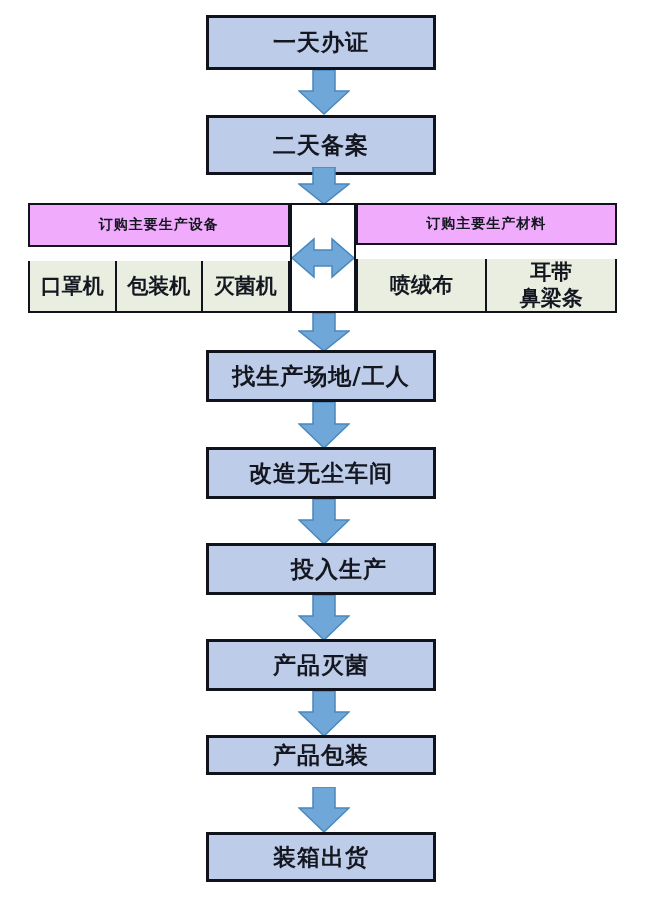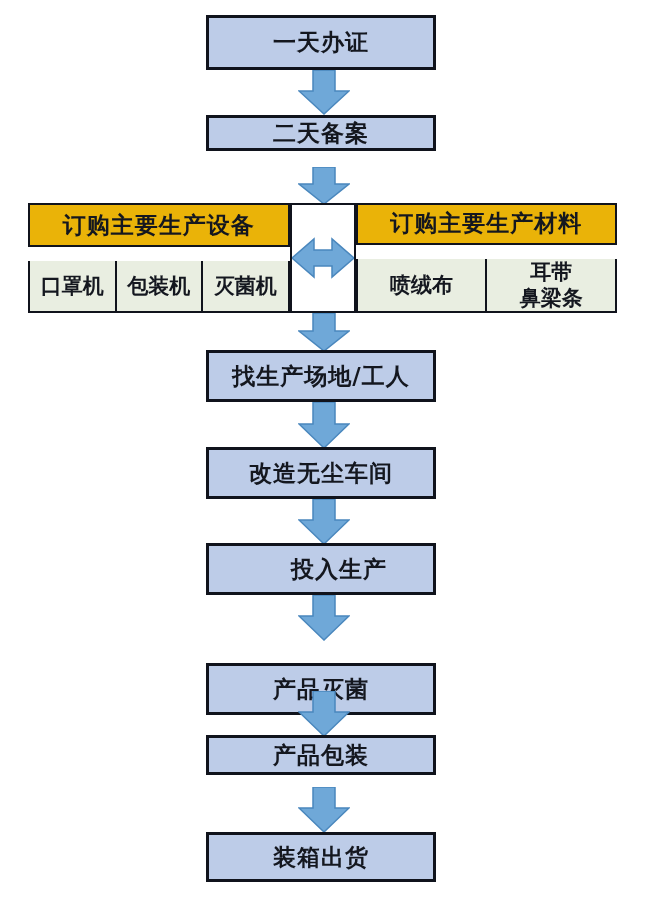--- a/index.html
+++ b/index.html
@@ -54,26 +54,26 @@
     align-items: stretch;
   }
   .proc-group {
     display: flex;
     flex-direction: column;
     flex: 1 1 0;
     min-width: 0;
   }
   .proc-head {
     height: 44px;
-    background: #eab308;
+    background: #f0abfc;
     border: 2px solid #10131c;
     display: flex;
     align-items: center;
     justify-content: center;
-    font-size: 23px;
+    font-size: 14px;
     font-weight: 700;
     color: #14171f;
     letter-spacing: 1px;
   }
   .proc-cells {
     flex: 1 1 auto;
     display: flex;
     align-items: stretch;
     border-left: 2px solid #10131c;
     border-right: 2px solid #10131c;
@@ -122,21 +122,21 @@
   <div class="node" style="top:15px; height:55px;">
     <span>一天办证</span>
   </div>
 
   <div class="arrow-down" style="top:70px; height:45px;">
     <svg viewBox="0 0 52 45" preserveAspectRatio="none">
       <polygon points="15,0 37,0 37,21 51,21 26,44 1,21 15,21" fill="#6fa8d8" stroke="#4a87bd" stroke-width="1.5"></polygon>
     </svg>
   </div>
 
-  <div class="node" style="top:115px; height:36px;">
+  <div class="node" style="top:115px; height:60px;">
     <span>二天备案</span>
   </div>
 
   <div class="arrow-down" style="top:167px; height:38px;">
     <svg viewBox="0 0 52 38" preserveAspectRatio="none">
       <polygon points="15,0 37,0 37,17 51,17 26,37 1,17 15,17" fill="#6fa8d8" stroke="#4a87bd" stroke-width="1.5"></polygon>
     </svg>
   </div>
 
   <div class="proc-table">
@@ -210,21 +210,21 @@
   <div class="node" style="top:543px; height:52px;padding-left:36px;">
     <span>投入生产</span>
   </div>
 
   <div class="arrow-down" style="top:595px; height:46px;">
     <svg viewBox="0 0 52 46" preserveAspectRatio="none">
       <polygon points="15,0 37,0 37,21 51,21 26,45 1,21 15,21" fill="#6fa8d8" stroke="#4a87bd" stroke-width="1.5"></polygon>
     </svg>
   </div>
 
-  <div class="node" style="top:639px; height:52px;margin-top:24px;">
+  <div class="node" style="top:639px; height:52px;">
     <span>产品灭菌</span>
   </div>
 
   <div class="arrow-down" style="top:691px; height:46px;">
     <svg viewBox="0 0 52 46" preserveAspectRatio="none">
       <polygon points="15,0 37,0 37,21 51,21 26,45 1,21 15,21" fill="#6fa8d8" stroke="#4a87bd" stroke-width="1.5"></polygon>
     </svg>
   </div>
 
   <div class="node" style="top:735px; height:40px;">

